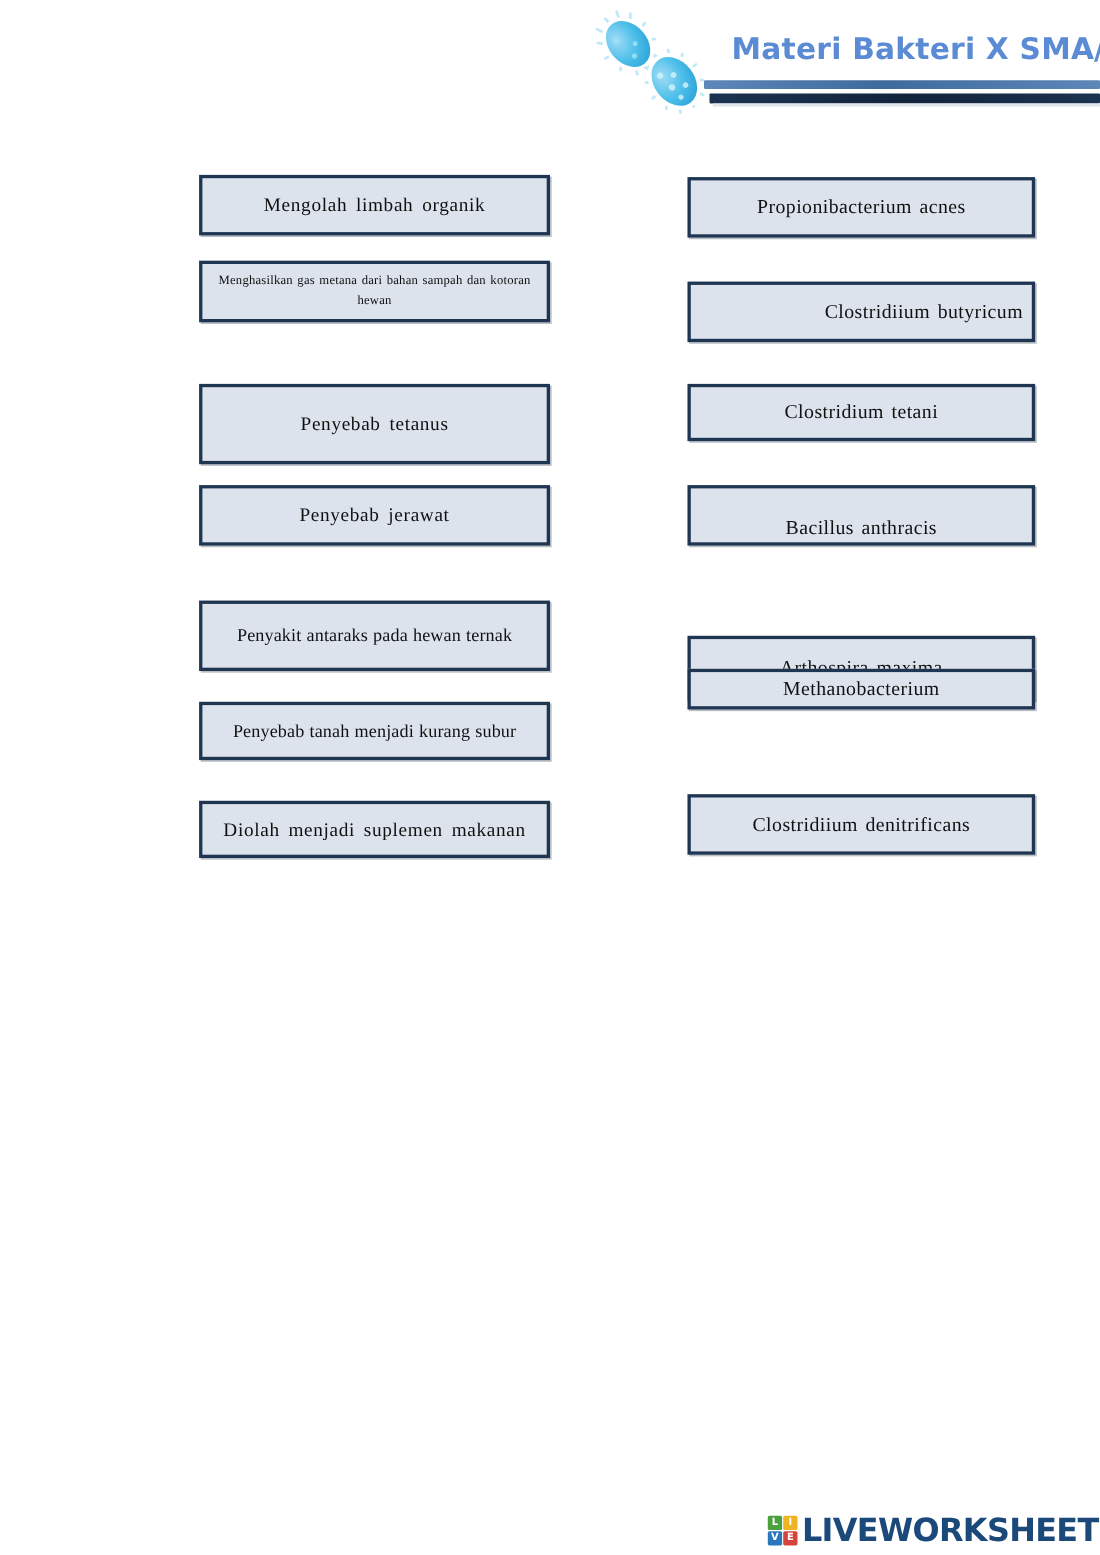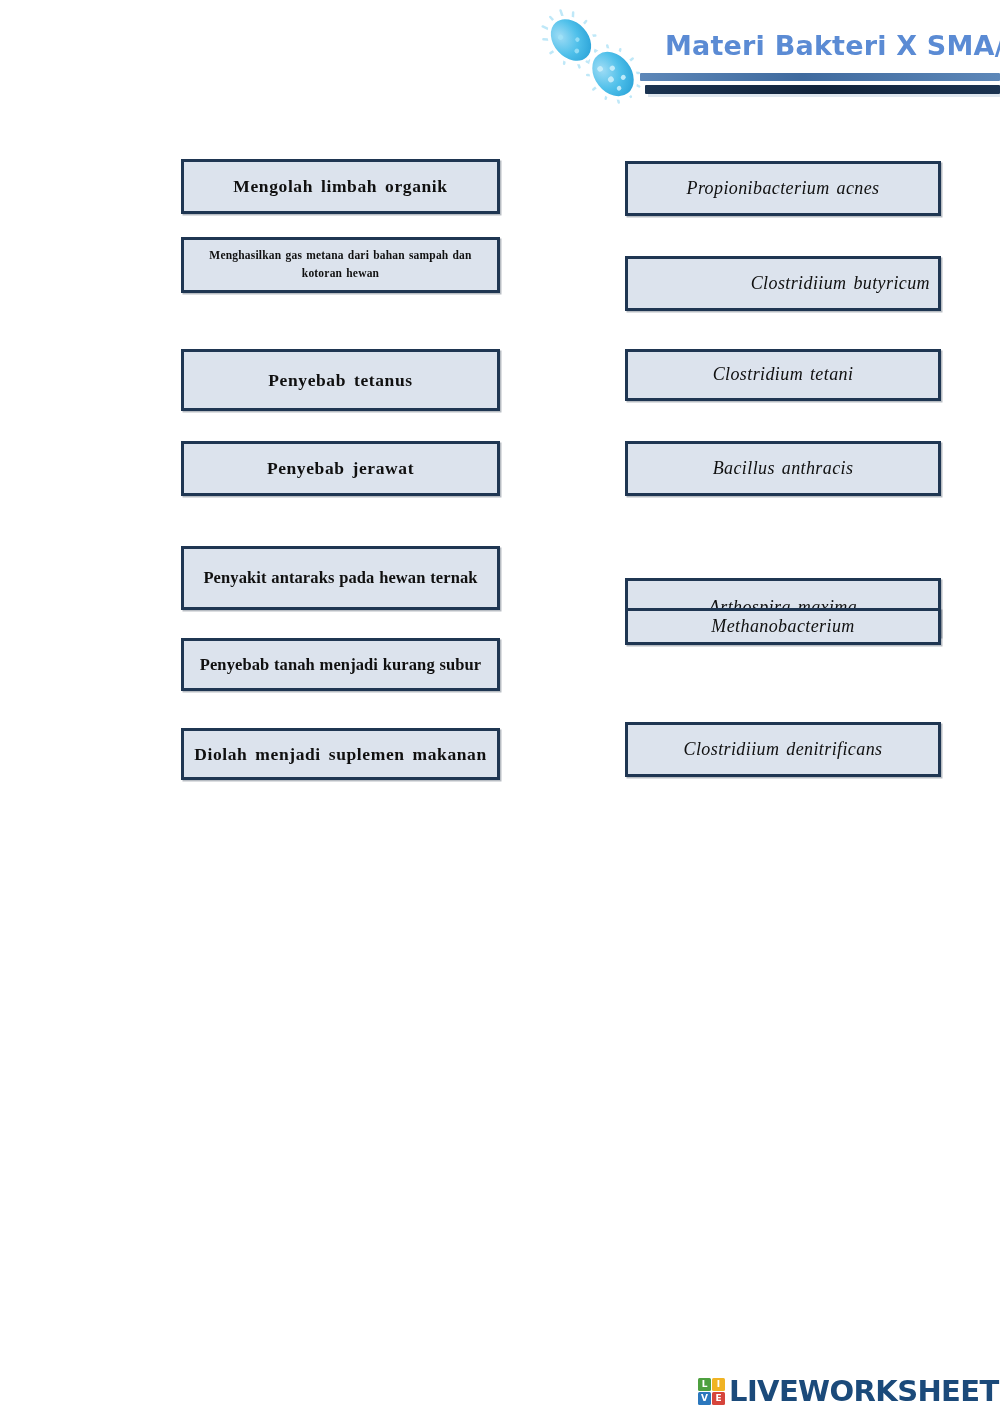--- a/index.html
+++ b/index.html
@@ -106,37 +106,35 @@
     display: block;
     width: 100%;
     line-height: 1.3;
   }
 
   
   .column-left .box-text {
     font-size: 17.5px;
     letter-spacing: 0.6px;
     word-spacing: 3px;
-    font-weight: bold;
   }
   .column-left .compact .box-text {
     font-size: 16.5px;
     letter-spacing: 0.1px;
     word-spacing: 0.5px;
   }
   .column-left .tiny .box-text {
     font-size: 11.5px;
     letter-spacing: 0.2px;
     word-spacing: 1px;
     line-height: 1.55;
   }
 
   
   .column-right .box-text {
-    font-style: italic;
     font-size: 18px;
     letter-spacing: 0.4px;
     word-spacing: 2px;
   }
 
   
   .footer-logo {
     position: absolute;
     left: 698px;
     top: 1374px;
@@ -242,21 +240,21 @@
 
 <div class="board">
 
   <div class="column column-left">
     <div class="match-box" style="top:159px;height:55px;">
       <span class="box-text">Mengolah  limbah  organik</span>
     </div>
     <div class="match-box tiny" style="top:237px;height:56px;">
       <span class="box-text">Menghasilkan gas metana dari bahan sampah dan kotoran hewan</span>
     </div>
-    <div class="match-box" style="top:349px;height:62px;">
+    <div class="match-box" style="top:349px;height:73px;">
       <span class="box-text">Penyebab  tetanus</span>
     </div>
     <div class="match-box" style="top:441px;height:55px;">
       <span class="box-text">Penyebab  jerawat</span>
     </div>
     <div class="match-box compact" style="top:546px;height:64px;">
       <span class="box-text">Penyakit antaraks pada hewan ternak</span>
     </div>
     <div class="match-box compact" style="top:638px;height:53px;">
       <span class="box-text">Penyebab tanah menjadi kurang subur</span>
@@ -269,21 +267,21 @@
   <div class="column column-right">
     <div class="match-box" style="top:161px;height:55px;">
       <span class="box-text">Propionibacterium acnes</span>
     </div>
     <div class="match-box" style="top:256px;height:55px;text-align:right;">
       <span class="box-text">Clostridiium butyricum</span>
     </div>
     <div class="match-box" style="top:349px;height:52px;">
       <span class="box-text">Clostridium tetani</span>
     </div>
-    <div class="match-box" style="top:441px;height:55px;">
+    <div class="match-box" style="top:441px;height:55px;align-items:flex-end;">
       <span class="box-text">Bacillus  anthracis</span>
     </div>
     <div class="match-box" style="top:578px;height:59px;">
       <span class="box-text">Arthospira maxima</span>
     </div>
     <div class="match-box" style="top:608px;height:37px;">
       <span class="box-text">Methanobacterium</span>
     </div>
     <div class="match-box" style="top:722px;height:55px;">
       <span class="box-text">Clostridiium  denitrificans</span>

